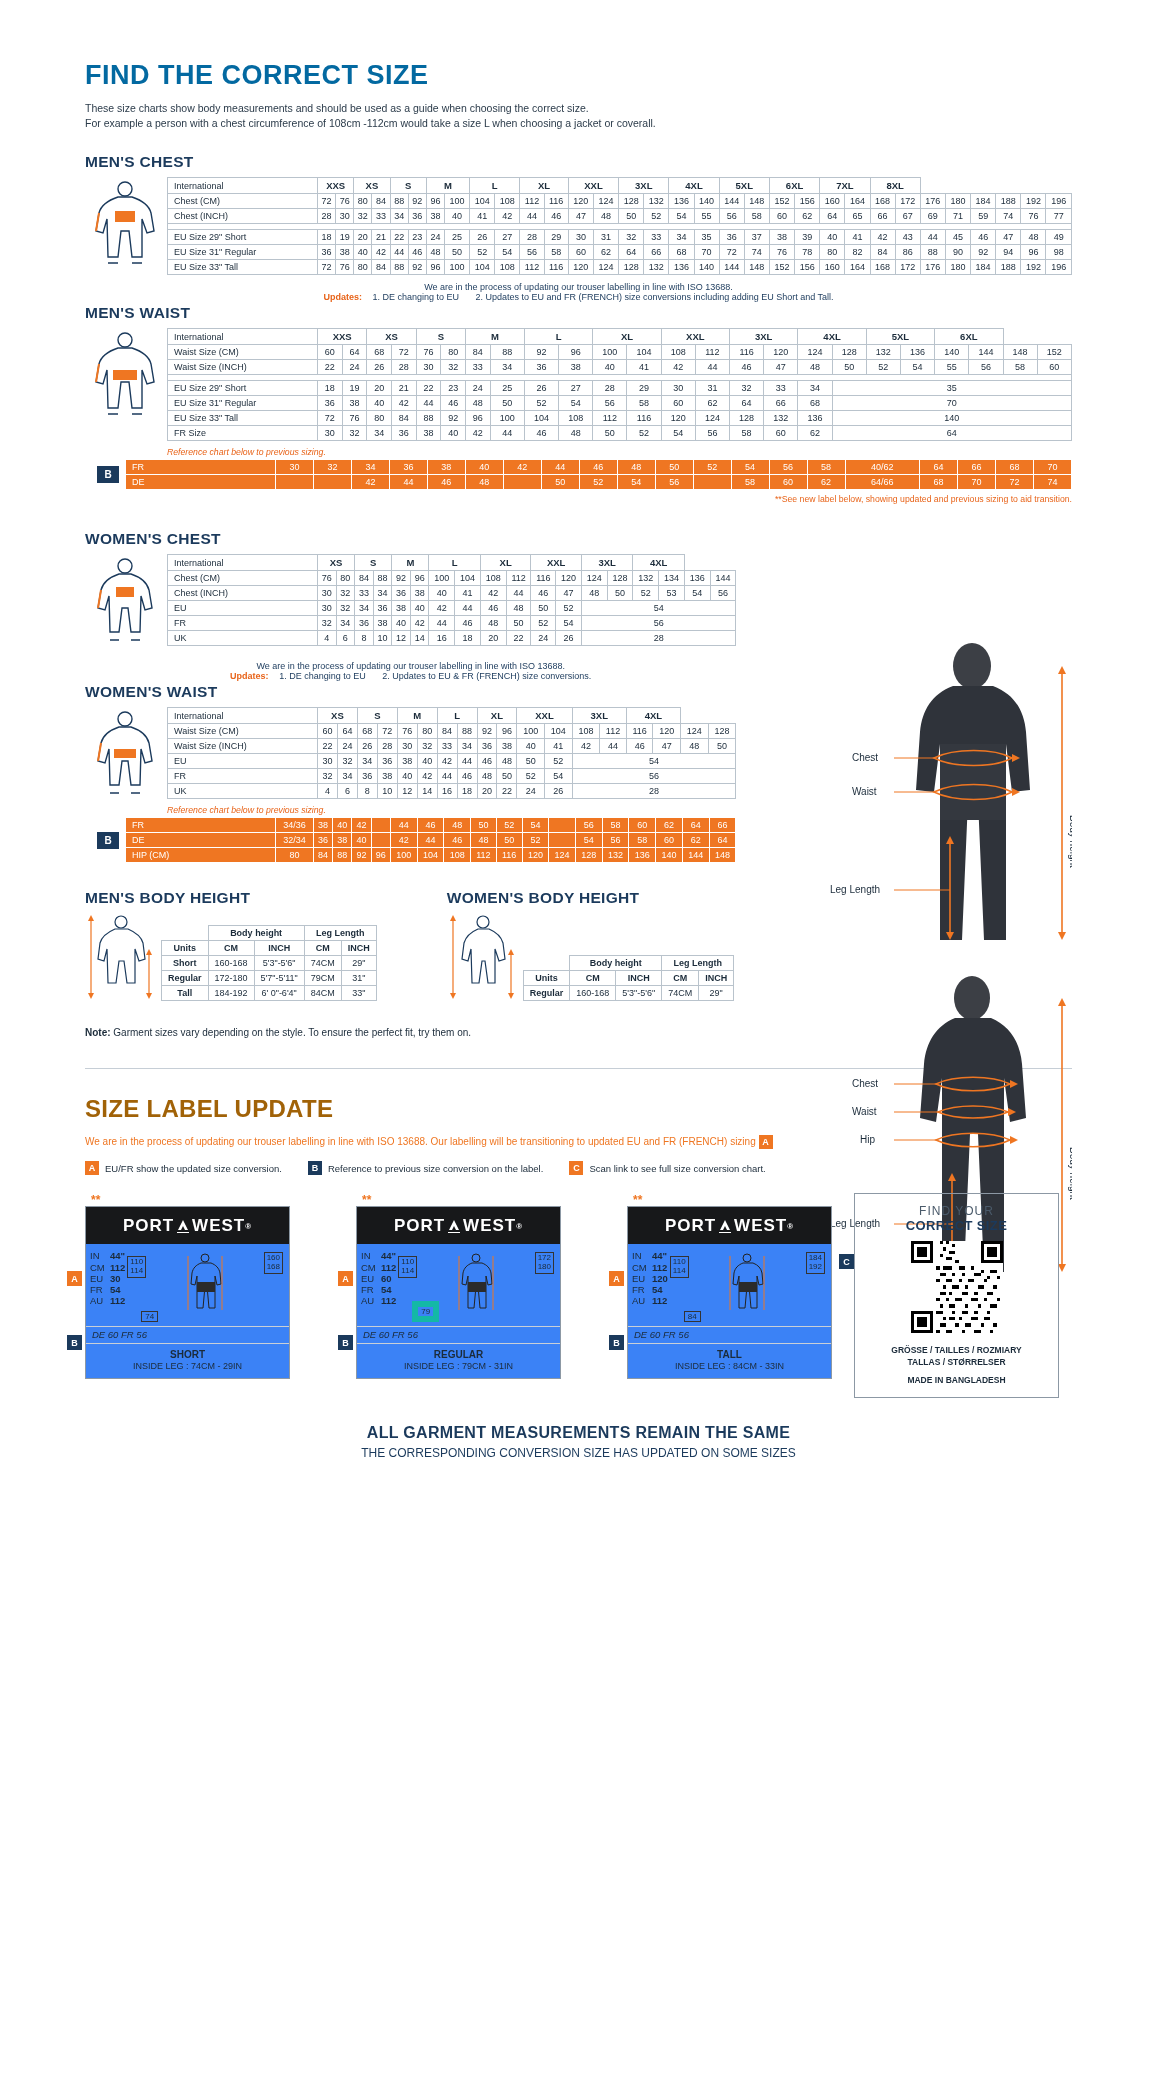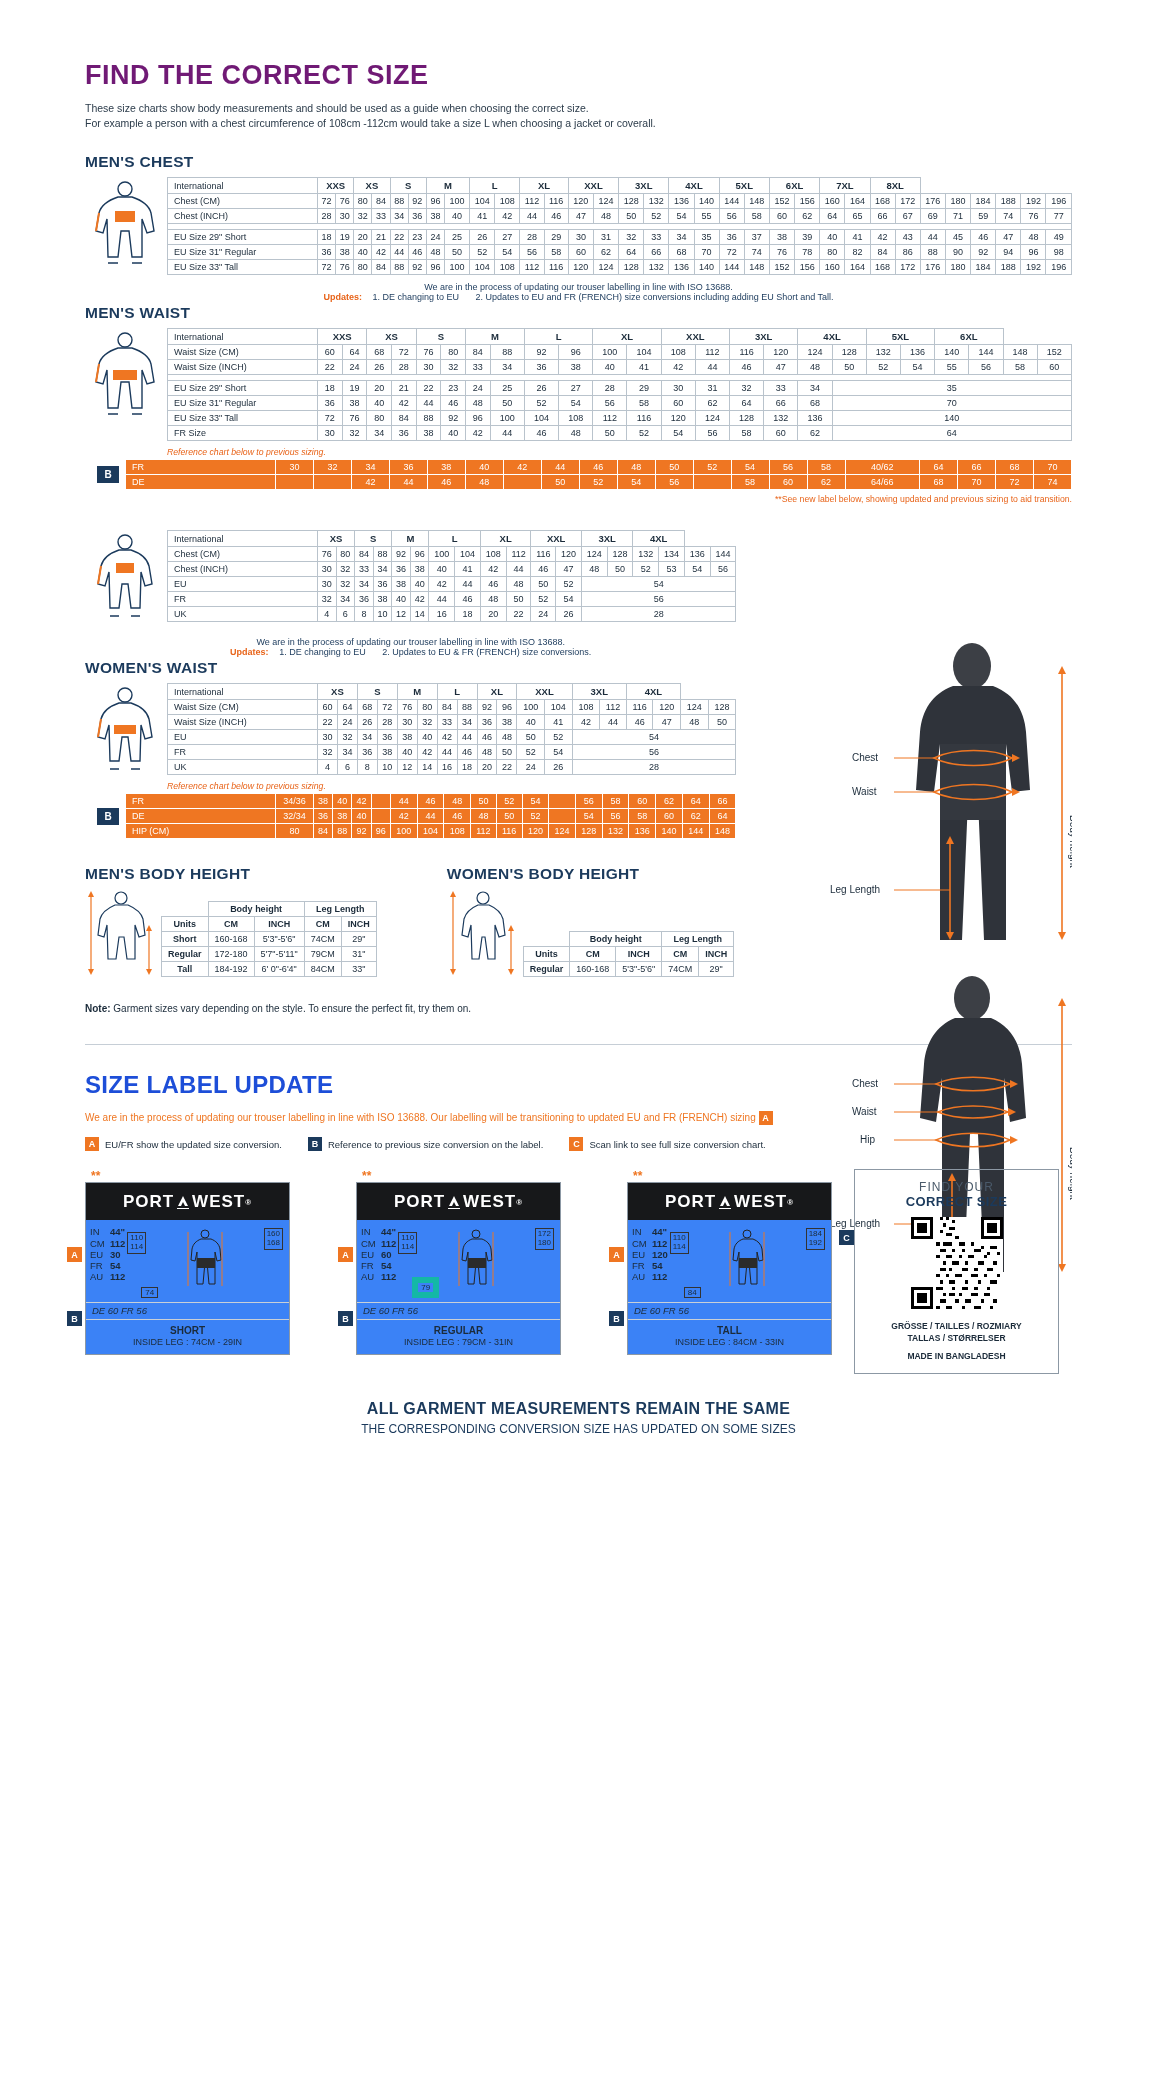--- a/index.html
+++ b/index.html
@@ -10,21 +10,21 @@
     font-family: "Liberation Sans", sans-serif;
     color: #1b2b3a;
     -webkit-font-smoothing: antialiased;
   }
   .page { width: 1157px; min-height: 2076px; padding: 60px 85px 40px 85px; position: relative; }
 
   h1.main-title {
     font-size: 27px;
     font-weight: bold;
     letter-spacing: 0.5px;
-    color: #701a75;
+    color: #0369a1;
     margin: 0 0 10px 0;
   }
   .intro { font-size: 10.5px; line-height: 1.45; color: #2b3b4a; margin-bottom: 22px; }
 
   h2.section-title {
     font-size: 15.5px;
     font-weight: bold;
     letter-spacing: 0.3px;
     color: #1b3a5c;
     margin: 0 0 6px 0;
@@ -108,21 +108,21 @@
   }
   table.bh th { font-weight: bold; }
   table.bh td.lbl { font-weight: bold; }
 
   .note-bottom { font-size: 10px; margin-top: 26px; color: #1b2b3a; }
   .note-bottom b { color: #1b2b3a; }
 
   hr.divider { border: none; border-top: 1px solid #c6ced6; margin: 30px 0 26px 0; }
 
   h2.ind1 { font-size: 22px; font-weight: bold; color: #1b3a5c; margin: 0; letter-spacing: 0.3px; }
-  h2.ind2 { font-size: 24px; font-weight: bold; color: #1d4ed8; margin: 0 0 12px 0; letter-spacing: 0.3px; }
+  h2.ind2 { font-size: 24px; font-weight: bold; color: #a16207; margin: 0 0 12px 0; letter-spacing: 0.3px; }
   .ind-line { font-size: 10px; color: #ef7622; margin-bottom: 12px; }
   .chip { display: inline-flex; align-items: center; justify-content: center; width: 14px; height: 14px; background: #ef7622; color: #fff; font-size: 9px; font-weight: bold; vertical-align: middle; }
   .chip.b { background: #1b3a5c; }
   .legend-row { display: flex; gap: 26px; font-size: 9.5px; color: #1b2b3a; align-items: center; margin-bottom: 18px; flex-wrap: wrap; }
   .legend-item { display: flex; align-items: center; gap: 6px; }
 
   .labels-row { display: flex; gap: 22px; align-items: flex-start; }
   .label-card { width: 205px; position: relative; }
   .stars { color: #ef7622; font-size: 12px; font-weight: bold; height: 13px; margin-left: 6px; }
   .lbl-box { border: 1px solid #8c98a4; background: #3b82f6; }
@@ -686,20 +686,21 @@
           <text x="30" y="143">Waist</text>
           <text x="38" y="171">Hip</text>
           <text x="8" y="255">Leg Length</text>
           <text x="248" y="175" transform="rotate(90 248 175)">Body height</text>
         </g>
       </svg>
     </div>
   </div>
 
   <div style="width:66%; margin-top:26px">
+    <h2 class="section-title">WOMEN'S CHEST</h2>
     <div class="block">
       <div class="figure-col">
         <svg class="fig" width="80" height="100" viewBox="0 0 80 100">
           <g fill="none" stroke="#1b3a5c" stroke-width="1.4">
             <circle cx="40" cy="10" r="7"></circle>
             <path d="M34 18 C25 21 18 26 16 34 L13 52 L20 54 L24 40 L25 76 L34 76 L37 52 L43 52 L46 76 L55 76 L56 40 L60 54 L67 52 L64 34 C62 26 55 21 46 18 Z"></path>
             <path d="M25 84 L34 84 M46 84 L55 84"></path>
           </g>
           <rect x="31" y="31" width="18" height="10" fill="#ef7622"></rect>
           <path d="M16 34 L13 52" stroke="#ef7622" stroke-width="2" fill="none"></path>

